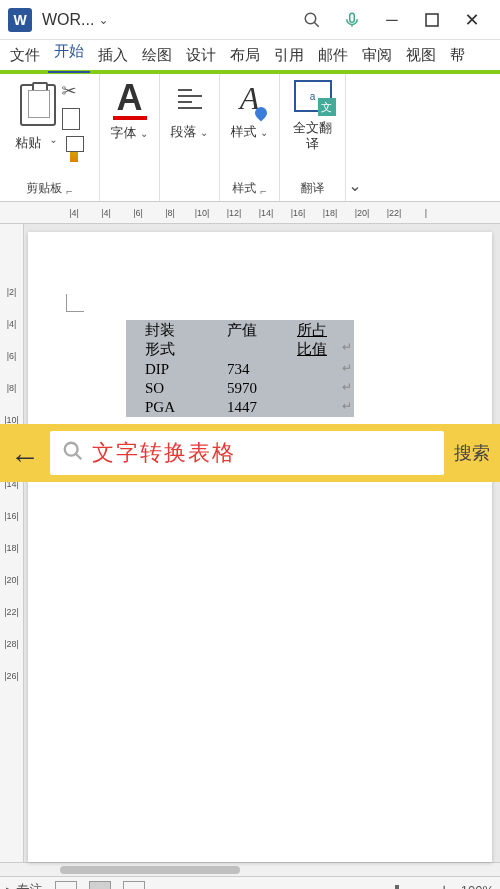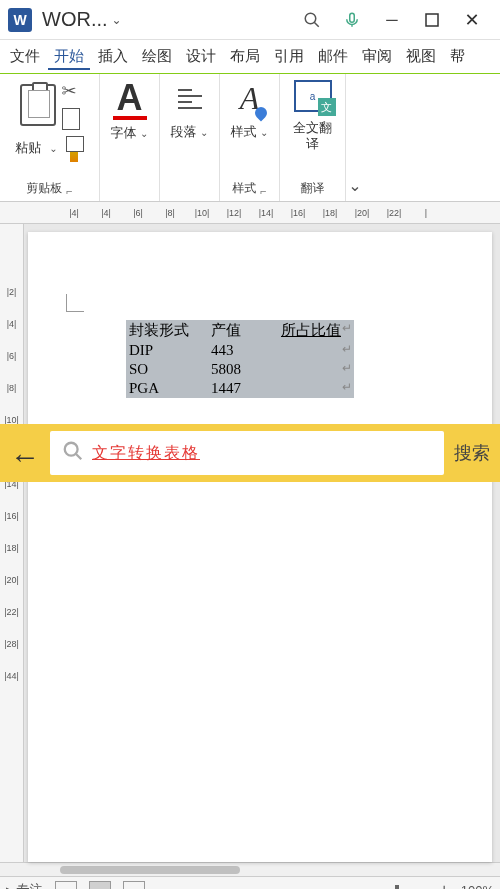--- a/index.html
+++ b/index.html
@@ -1,41 +1,41 @@
 <!DOCTYPE html>
 <html><head>
   <meta charset="utf-8">
   <style>
     * { margin: 0; padding: 0; box-sizing: border-box; }
     body { width: 500px; height: 889px; overflow: hidden; font-family: "Microsoft YaHei", sans-serif; background: #fff; position: relative; }
     
     .titlebar { height: 40px; display: flex; align-items: center; padding: 0 8px; background: #fff; border-bottom: 1px solid #e0e0e0; }
     .app-icon { width: 24px; height: 24px; background: #2b579a; border-radius: 3px; display: flex; align-items: center; justify-content: center; color: #fff; font-weight: bold; font-size: 14px; }
-    .title-text { margin-left: 10px; font-size: 20px; color: #333; }
+    .title-text { margin-left: 10px; font-size: 16px; color: #333; }
     .title-chevron { margin-left: 4px; font-size: 12px; color: #555; }
     .titlebar-spacer { flex: 1; }
     .titlebar-btn { width: 40px; height: 40px; display: flex; align-items: center; justify-content: center; font-size: 16px; color: #333; }
     .close-x { font-size: 18px; font-weight: 300; }
     
-    .menubar { height: 34px; display: flex; align-items: center; padding: 0 4px; font-size: 15px; color: #333; gap: 2px; border-bottom: 1px solid #84cc16; }
+    .menubar { height: 34px; display: flex; align-items: center; padding: 0 4px; font-size: 15px; color: #333; gap: 2px; border-bottom: 4px solid #84cc16; }
     .menu-item { padding: 4px 6px; white-space: nowrap; }
-    .menu-active { color: #2b579a; border-bottom: 2px solid #2b579a; padding-bottom: 2px; }
+    .menu-active { color: #2b579a; border-bottom: 2px solid #2b579a; padding-bottom: 10px; }
     
     .ribbon { height: 128px; display: flex; background: #fff; border-bottom: 1px solid #ccc; }
     .ribbon-group { border-right: 1px solid #e0e0e0; display: flex; flex-direction: column; align-items: center; justify-content: flex-start; padding: 6px 8px 4px; font-size: 13px; color: #333; }
     .ribbon-group-label { font-size: 12px; color: #444; margin-top: auto; display: flex; align-items: flex-end; gap: 4px; }
     .paste-group { width: 100px; }
     .paste-icons { display: flex; align-items: center; gap: 6px; }
     .clipboard-icon { width: 36px; height: 42px; border: 2px solid #555; border-radius: 3px; position: relative; }
     .clipboard-icon::before { content: ''; position: absolute; top: -4px; left: 10px; width: 12px; height: 6px; border: 2px solid #555; border-radius: 2px 2px 0 0; background: #fff; }
     .clipboard-icon::after { content: ''; position: absolute; left: 6px; top: 4px; width: 20px; height: 26px; background: #fff; border: 1px solid #999; }
     .side-icons { display: flex; flex-direction: column; gap: 6px; color: #555; }
     .scissors { font-size: 18px; }
     .doc-small { width: 18px; height: 22px; border: 1px solid #555; }
-    .paste-label { display: flex; align-items: center; gap: 8px; margin-top: 4px; }
+    .paste-label { display: flex; align-items: flex-start; gap: 8px; margin-top: 4px; }
     .brush-icon { width: 18px; height: 26px; position: relative; margin-top: 2px; }
     .brush-icon::before { content: ''; position: absolute; top: 0; width: 16px; height: 14px; border: 1px solid #555; }
     .brush-icon::after { content: ''; position: absolute; bottom: 0; left: 4px; width: 8px; height: 10px; background: linear-gradient(#d4a000, #e08000); }
     
     .font-group { width: 60px; align-items:center; }
     .font-icon { font-size: 36px; font-weight: bold; border-bottom: 4px solid #d00; line-height: 1; padding: 0 4px; margin-bottom: 4px; }
     
     .para-group { width: 60px; }
     .para-icon svg { width: 40px; height: 40px; }
     
@@ -57,31 +57,31 @@
     .ruler-h span { display: inline-block; width: 32px; text-align: center; }
     
     .doc-area { display: flex; height: 638px; background: #e8e8e8; }
     .ruler-v { width: 24px; background: #f5f5f5; border-right: 1px solid #ccc; font-size: 9px; color: #555; display: flex; flex-direction: column; align-items: center; padding-top: 20px; }
     .ruler-v span { height: 32px; display: flex; align-items: center; }
     
     .page { flex: 1; background: #fff; margin: 8px 8px 0 4px; box-shadow: 0 1px 4px rgba(0,0,0,0.2); padding: 50px 30px; position: relative; font-family: "SimSun", serif; font-size: 15px; }
     .page-corner { position: absolute; top: 62px; left: 38px; width: 18px; height: 18px; border-left: 1px solid #999; border-bottom: 1px solid #999; }
     .sel-table { margin-left: 68px; margin-top: 38px; background: #b8bec4; display: inline-block; }
     .sel-row { display: flex; }
-    .sel-cell { padding: 1px 3px; color: #000; position: relative; }
+    .sel-cell { padding: 1px 19px; color: #000; position: relative; }
     .c1 { width: 82px; } .c2 { width: 70px; } .c3 { width: 76px; text-decoration: underline; }
     .newline-mark { color: #888; font-size: 12px; position: absolute; right: 2px; }
     .header-row { font-weight: normal; }
     .underlined { }
     
     .search-overlay { position: absolute; top: 424px; left: 0; width: 500px; height: 58px; background: #f5ce47; display: flex; align-items: center; padding: 0 10px; gap: 10px; }
     .back-arrow { font-size: 30px; color: #333; font-weight: bold; }
     .search-box { flex: 1; background: #fff; height: 44px; display: flex; align-items: center; padding: 0 12px; gap: 8px; border-radius: 2px; }
     .search-glass { color: #999; font-size: 20px; }
-    .search-text { font-size: 16px; color: #e53935; font-weight: normal; letter-spacing: 2px; text-decoration: underline; }
+    .search-text { font-size: 22px; color: #e53935; font-weight: normal; letter-spacing: 2px; }
     .search-btn { font-size: 18px; color: #444; }
     
     .hscroll { height: 14px; background: #f0f0f0; border-top: 1px solid #ccc; display: flex; align-items: center; }
     .hscroll-track { margin-left: 60px; width: 180px; height: 8px; background: #c0c0c0; border-radius: 4px; }
     
     .statusbar { height: 27px; background: #f5f5f5; border-top: 1px solid #ccc; display: flex; align-items: center; padding: 0 6px; font-size: 13px; color: #555; gap: 12px; }
     .zhunzhu { display: flex; align-items: center; gap: 3px; }
     .sb-spacer { flex: 1; }
     .view-btn { width: 22px; height: 18px; border: 1px solid #999; }
     .zoom-minus { font-size: 18px; }
@@ -217,38 +217,38 @@
       <span>|6|</span>
       <span>|8|</span>
       <span>|10|</span>
       <span>|12|</span>
       <span>|14|</span>
       <span>|16|</span>
       <span>|18|</span>
       <span>|20|</span>
       <span>|22|</span>
       <span>|28|</span>
-      <span>|44|</span>
+      <span>|26|</span>
   </div>
   <div class="page">
     <div class="page-corner"></div>
     <div class="sel-table">
       <div class="sel-row header-row">
         <div class="sel-cell c1">封装形式</div>
         <div class="sel-cell c2">产值</div>
         <div class="sel-cell c3"><span>所占比值</span><span class="newline-mark">↵</span></div>
       </div>
       <div class="sel-row">
         <div class="sel-cell c1">DIP</div>
-        <div class="sel-cell c2">443</div>
+        <div class="sel-cell c2">734</div>
         <div class="sel-cell c3"><span></span><span class="newline-mark">↵</span></div>
       </div>
       <div class="sel-row">
         <div class="sel-cell c1 underlined">SO</div>
-        <div class="sel-cell c2">5808</div>
+        <div class="sel-cell c2">5970</div>
         <div class="sel-cell c3"><span></span><span class="newline-mark">↵</span></div>
       </div>
       <div class="sel-row">
         <div class="sel-cell c1">PGA</div>
         <div class="sel-cell c2">1447</div>
         <div class="sel-cell c3"><span></span><span class="newline-mark">↵</span></div>
       </div>
     </div>
   </div>
 </div>

